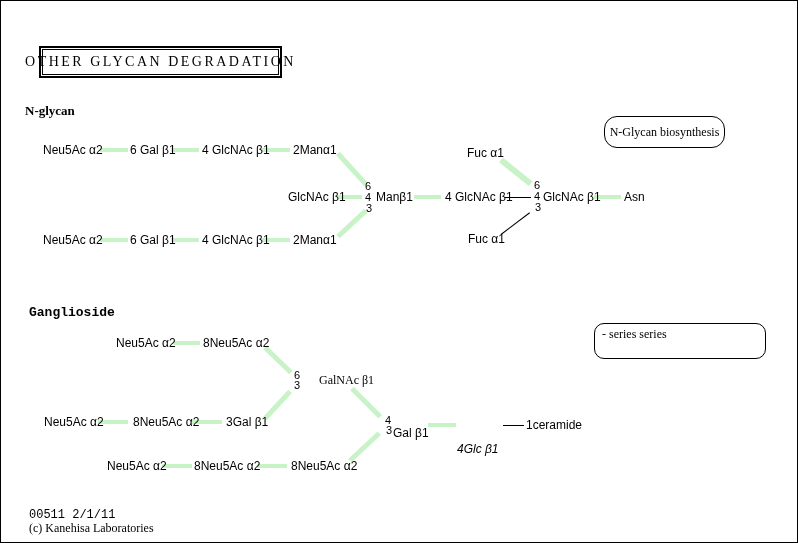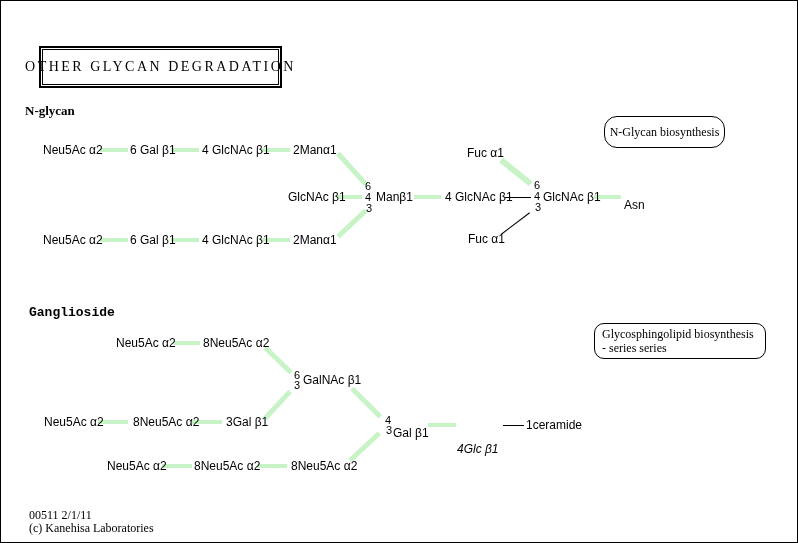--- a/index.html
+++ b/index.html
@@ -20,21 +20,21 @@
   .heading {
     position:absolute; font-family:"Liberation Serif", serif;
     font-weight:bold; font-size:13px; line-height:15px; white-space:nowrap;
   }
   .hline { position:absolute; height:4px; background:var(--green); }
   .dline { position:absolute; height:5px; background:var(--green); transform-origin:0 50%; }
   .dline-thick { position:absolute; height:6px; background:var(--green); transform-origin:0 50%; }
   .kline { position:absolute; height:1px; background:#000; }
   .kdiag { position:absolute; height:1px; background:#000; transform-origin:0 50%; }
   #title-box {
-    position:absolute; left:38px; top:45px; width:243px; height:42px;
+    position:absolute; left:38px; top:45px; width:243px; height:32px;
     border:2px solid #000; box-sizing:border-box;
   }
   #title-inner {
     position:absolute; inset:1px; border:1px solid #000;
     display:flex; align-items:center; justify-content:center;
     font-family:"Liberation Serif", serif; font-size:14px; letter-spacing:2.5px;
     white-space:nowrap;
   }
   .round-box {
     position:absolute; border:1px solid #000; border-radius:13px;
@@ -99,21 +99,21 @@
   <div class="lbl" style="left:287px;top:189px;">GlcNAc β1</div>
   <div class="jnum" style="left:364px;top:180px;">6</div>
   <div class="jnum" style="left:364px;top:191px;">4</div>
   <div class="jnum" style="left:365px;top:202px;">3</div>
   <div class="lbl" style="left:375px;top:189px;">Manβ1</div>
   <div class="lbl" style="left:444px;top:189px;">4 GlcNAc β1</div>
   <div class="jnum" style="left:533px;top:179px;">6</div>
   <div class="jnum" style="left:533px;top:190px;">4</div>
   <div class="jnum" style="left:534px;top:201px;">3</div>
   <div class="lbl" style="left:542px;top:189px;">GlcNAc β1</div>
-  <div class="lbl" style="left:623px;top:189px;margin-top:8px;">Asn</div>
+  <div class="lbl" style="left:623px;top:189px;">Asn</div>
   <div class="lbl" style="left:466px;top:145px;">Fuc α1</div>
   <div class="lbl" style="left:467px;top:231px;">Fuc α1</div>
 
   <div class="round-box" id="link-nglycan">N-Glycan biosynthesis</div>
 
   <div class="hline" style="left:173px;top:340px;width:26px;"></div>
   <div class="dline" style="left:264px;top:344px;width:36px;transform:rotate(43.9deg);"></div>
   <div class="dline" style="left:264px;top:415px;width:37px;transform:rotate(-47.2deg);"></div>
   <div class="dline" style="left:351px;top:385px;width:40px;transform:rotate(45deg);"></div>
   <div class="dline" style="left:349px;top:457px;width:40px;transform:rotate(-43deg);"></div>
@@ -122,37 +122,36 @@
   <div class="hline" style="left:427px;top:422px;width:28px;"></div>
   <div class="kline" style="left:502px;top:424px;width:21px;"></div>
   <div class="hline" style="left:161px;top:463px;width:30px;"></div>
   <div class="hline" style="left:256px;top:463px;width:30px;"></div>
 
   <div class="lbl" style="left:115px;top:335px;">Neu5Ac α2</div>
   <div class="lbl" style="left:202px;top:335px;">8Neu5Ac α2</div>
 
   <div class="jnum" style="left:293px;top:369px;">6</div>
   <div class="jnum" style="left:293px;top:379px;">3</div>
-  <div class="lbl" style="left:302px;top:372px;">GalNAc β1</div>
+  <div class="lbl" style="left:318px;top:372px;font-family:Liberation Serif, serif;">GalNAc β1</div>
 
   <div class="lbl" style="left:43px;top:414px;">Neu5Ac α2</div>
   <div class="lbl" style="left:132px;top:414px;">8Neu5Ac α2</div>
   <div class="lbl" style="left:225px;top:414px;">3Gal β1</div>
 
   <div class="jnum" style="left:384px;top:414px;">4</div>
   <div class="jnum" style="left:385px;top:424px;">3</div>
   <div class="lbl" style="left:392px;top:417px;margin-top:8px;">Gal β1</div>
   <div class="lbl" style="left:456px;top:441px;font-style:italic;">4Glc β1</div>
   <div class="lbl" style="left:525px;top:417px;">1ceramide</div>
 
   <div class="lbl" style="left:106px;top:458px;">Neu5Ac α2</div>
   <div class="lbl" style="left:193px;top:458px;">8Neu5Ac α2</div>
   <div class="lbl" style="left:290px;top:458px;">8Neu5Ac α2</div>
 
   <div class="round-box" id="link-gsl">
-    <div>Glycosphingolipid biosynthesis</div>
     <div>- series series</div>
   </div>
 
-  <div class="footer-line" style="left:28px;top:508px;">00511 2/1/11</div>
+  <div class="footer-line" style="left:28px;top:508px;font-family:Liberation Mono, monospace;">00511 2/1/11</div>
   <div class="footer-line" style="left:28px;top:521px;">(c) Kanehisa Laboratories</div>
 
 </div>
 
 </body></html>

